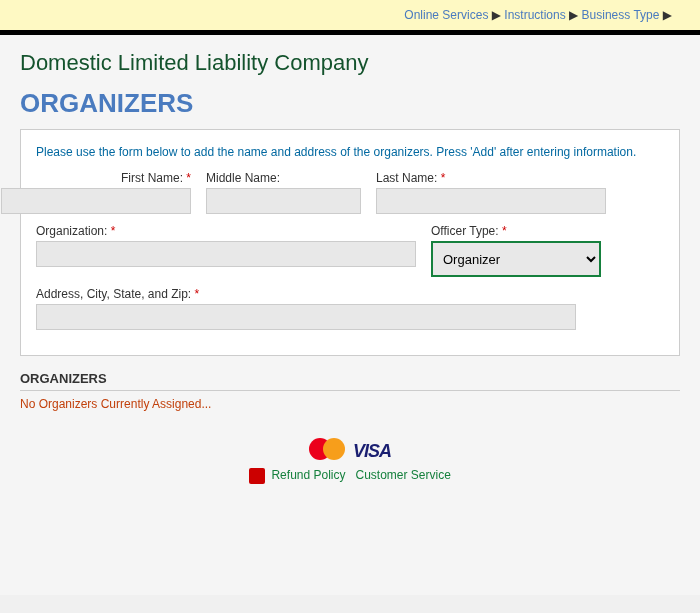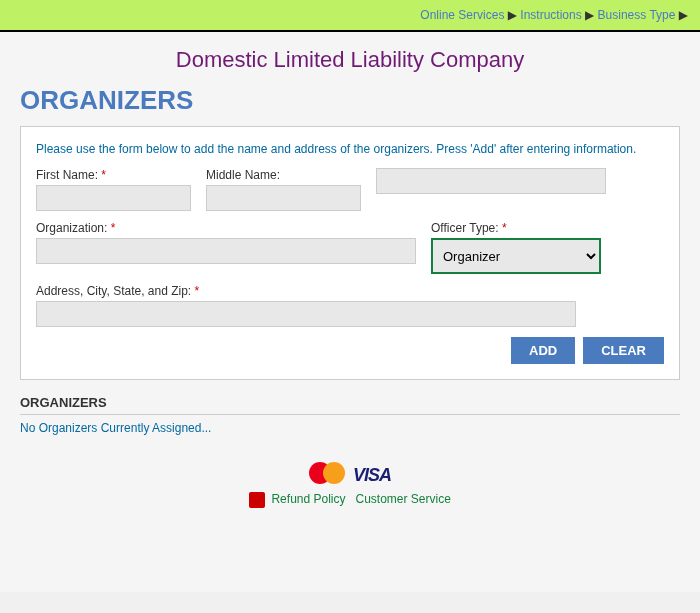--- a/index.html
+++ b/index.html
@@ -3,41 +3,40 @@
   <meta charset="utf-8">
   <style>
     * { box-sizing: border-box; margin: 0; padding: 0; }
     body {
       font-family: Arial, sans-serif;
       font-size: 13px;
       background-color: #f0f0f0;
       color: #333;
     }
     .top-nav {
-      background-color: #bef264;
+      background-color: #fef9c3;
       text-align: right;
-      padding: 8px 12px;
-      font-size: 12px;
-      border-bottom: 2px solid #000000;
+      padding: 8px 28px;
+      font-size: 12px;
+      border-bottom: 5px solid #000000;
     }
     .top-nav a {
       color: #4a7bbf;
       text-decoration: none;
     }
     .main-content {
       background-color: #f5f5f5;
       padding: 15px 20px;
       min-height: 560px;
     }
     .page-title {
       font-size: 22px;
       font-weight: normal;
-      color: #701a75;
+      color: #14532d;
       margin-bottom: 12px;
-      text-align: center;
     }
     .step-nav {
       display: flex;
       flex-wrap: wrap;
       gap: 2px;
       margin-bottom: 10px;
       font-size: 12px;
     }
     .step-nav a {
       color: #a00;
@@ -91,21 +90,21 @@
       font-size: 13px;
       height: 26px;
     }
     .form-group select {
       border: 2px solid #15803d;
       background-color: #e8e8e8;
       padding: 4px 6px;
       font-size: 13px;
       height: 36px;
     }
-    .fg-first { width: 155px; }
+    .fg-first { width: 155px; align-items: flex-end; }
     .fg-middle { width: 155px; }
     .fg-last { width: 230px; }
     .fg-org { width: 380px; }
     .fg-officer { width: 170px; }
     .fg-address { width: 540px; }
     .btn-row {
       display: flex;
       justify-content: flex-end;
       gap: 8px;
       margin-top: 8px;
@@ -134,21 +133,21 @@
     .organizers-section .org-heading {
       font-size: 13px;
       font-weight: bold;
       color: #333;
       border-bottom: 1px solid #ccc;
       padding-bottom: 4px;
       margin-bottom: 6px;
     }
     .no-organizers {
       font-size: 12px;
-      color: #0369a1;
+      color: #c2410c;
     }
     .nav-buttons {
       display: flex;
       justify-content: flex-end;
       gap: 8px;
       margin-bottom: 20px;
     }
     .btn-prev {
       background-color: #4a7bbf;
       color: #fff;
@@ -256,20 +255,23 @@
         <label>
           <span>First Name:</span> <span class="required">*</span>
         </label>
         <input type="text" value="" style="">
       </div>
       <div class="form-group fg-middle">
         <label>Middle Name:</label>
         <input type="text" value="" style="">
       </div>
       <div class="form-group fg-last">
+        <label>
+          <span>Last Name:</span> <span class="required">*</span>
+        </label>
         <input type="text" value="" style="">
       </div>
     </div>
 
     <div class="form-row">
       <div class="form-group fg-org">
         <label>
           <span>Organization:</span> <span class="required">*</span>
         </label>
         <input type="text" style="width: 100%;" value="">
@@ -286,24 +288,20 @@
 
     <div class="form-row">
       <div class="form-group fg-address">
         <label>
           <span>Address, City, State, and Zip:</span> <span class="required">*</span>
         </label>
         <input type="text" style="width: 100%;" value="">
       </div>
     </div>
 
-    <div class="btn-row">
-      <button class="btn-add">ADD</button>
-      <button class="btn-clear">CLEAR</button>
-    </div>
   </div>
 
   <div class="organizers-section">
     <div class="org-heading">ORGANIZERS</div>
     <div class="no-organizers">No Organizers Currently Assigned...</div>
   </div>
 
 
   <div class="footer">
     <div class="payment-icons">

